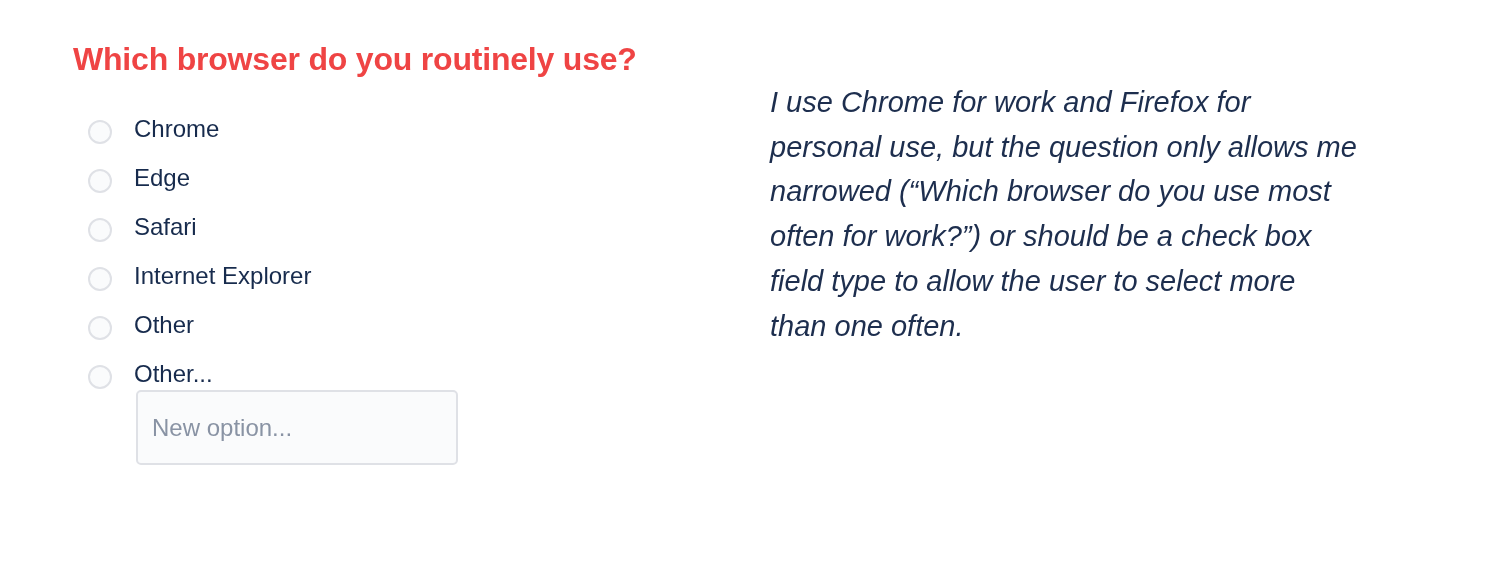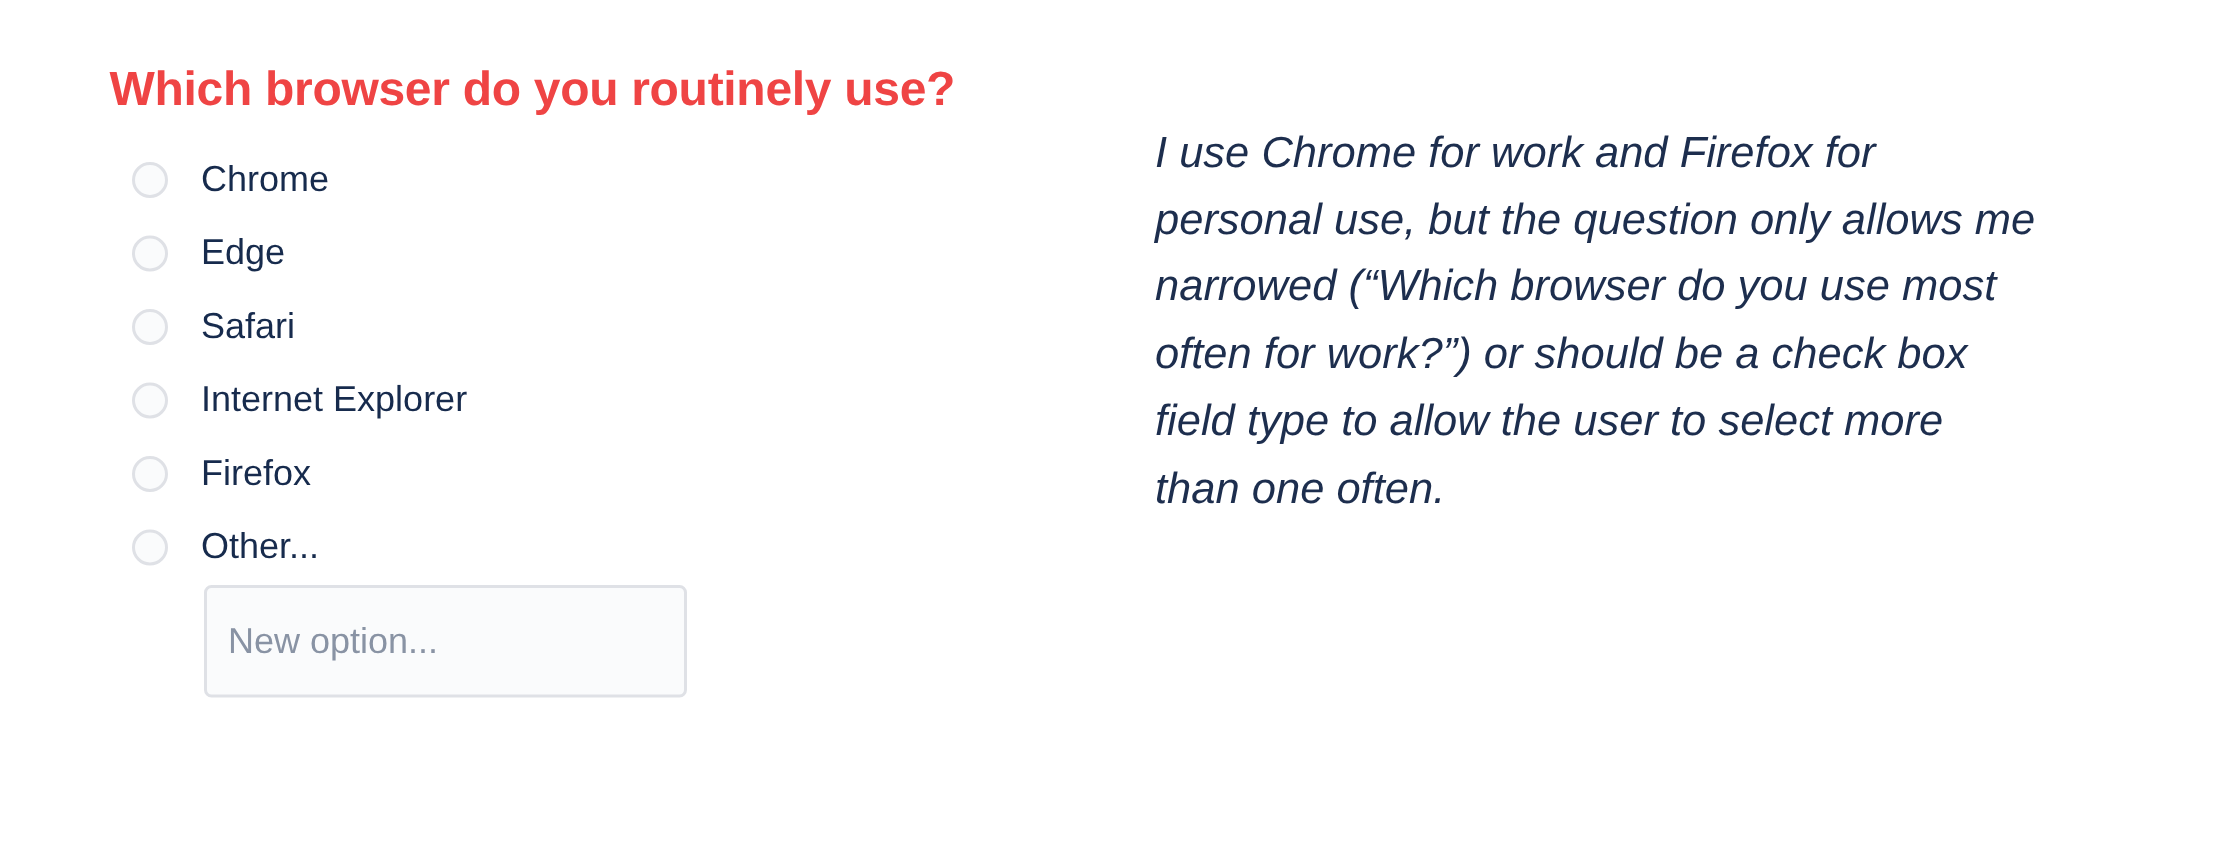--- a/index.html
+++ b/index.html
@@ -24,21 +24,21 @@
     color: #ef4444;
     line-height: 28px;
     letter-spacing: -0.2px;
   }
   .options-list {
     margin-top: 22px;
     padding-left: 15px;
   }
   .option-row {
     display: flex;
-    align-items: center;
+    align-items: flex-end;
     height: 49px;
     cursor: pointer;
   }
   .radio {
     width: 24px;
     height: 24px;
     border-radius: 50%;
     border: 2px solid #DFE1E6;
     background: #FAFBFC;
     flex: 0 0 24px;
@@ -102,21 +102,21 @@
     <div class="option-row">
       <span class="radio"></span>
       <span class="option-label">Safari</span>
     </div>
     <div class="option-row">
       <span class="radio"></span>
       <span class="option-label">Internet Explorer</span>
     </div>
     <div class="option-row">
       <span class="radio"></span>
-      <span class="option-label">Firefox</span>
+      <span class="option-label">Other</span>
     </div>
     <div class="option-row">
       <span class="radio"></span>
       <span class="option-label">Other...</span>
     </div>
   </div>
 
   <input class="new-option-input" type="text" placeholder="New option..." style="">
 </div>
 

